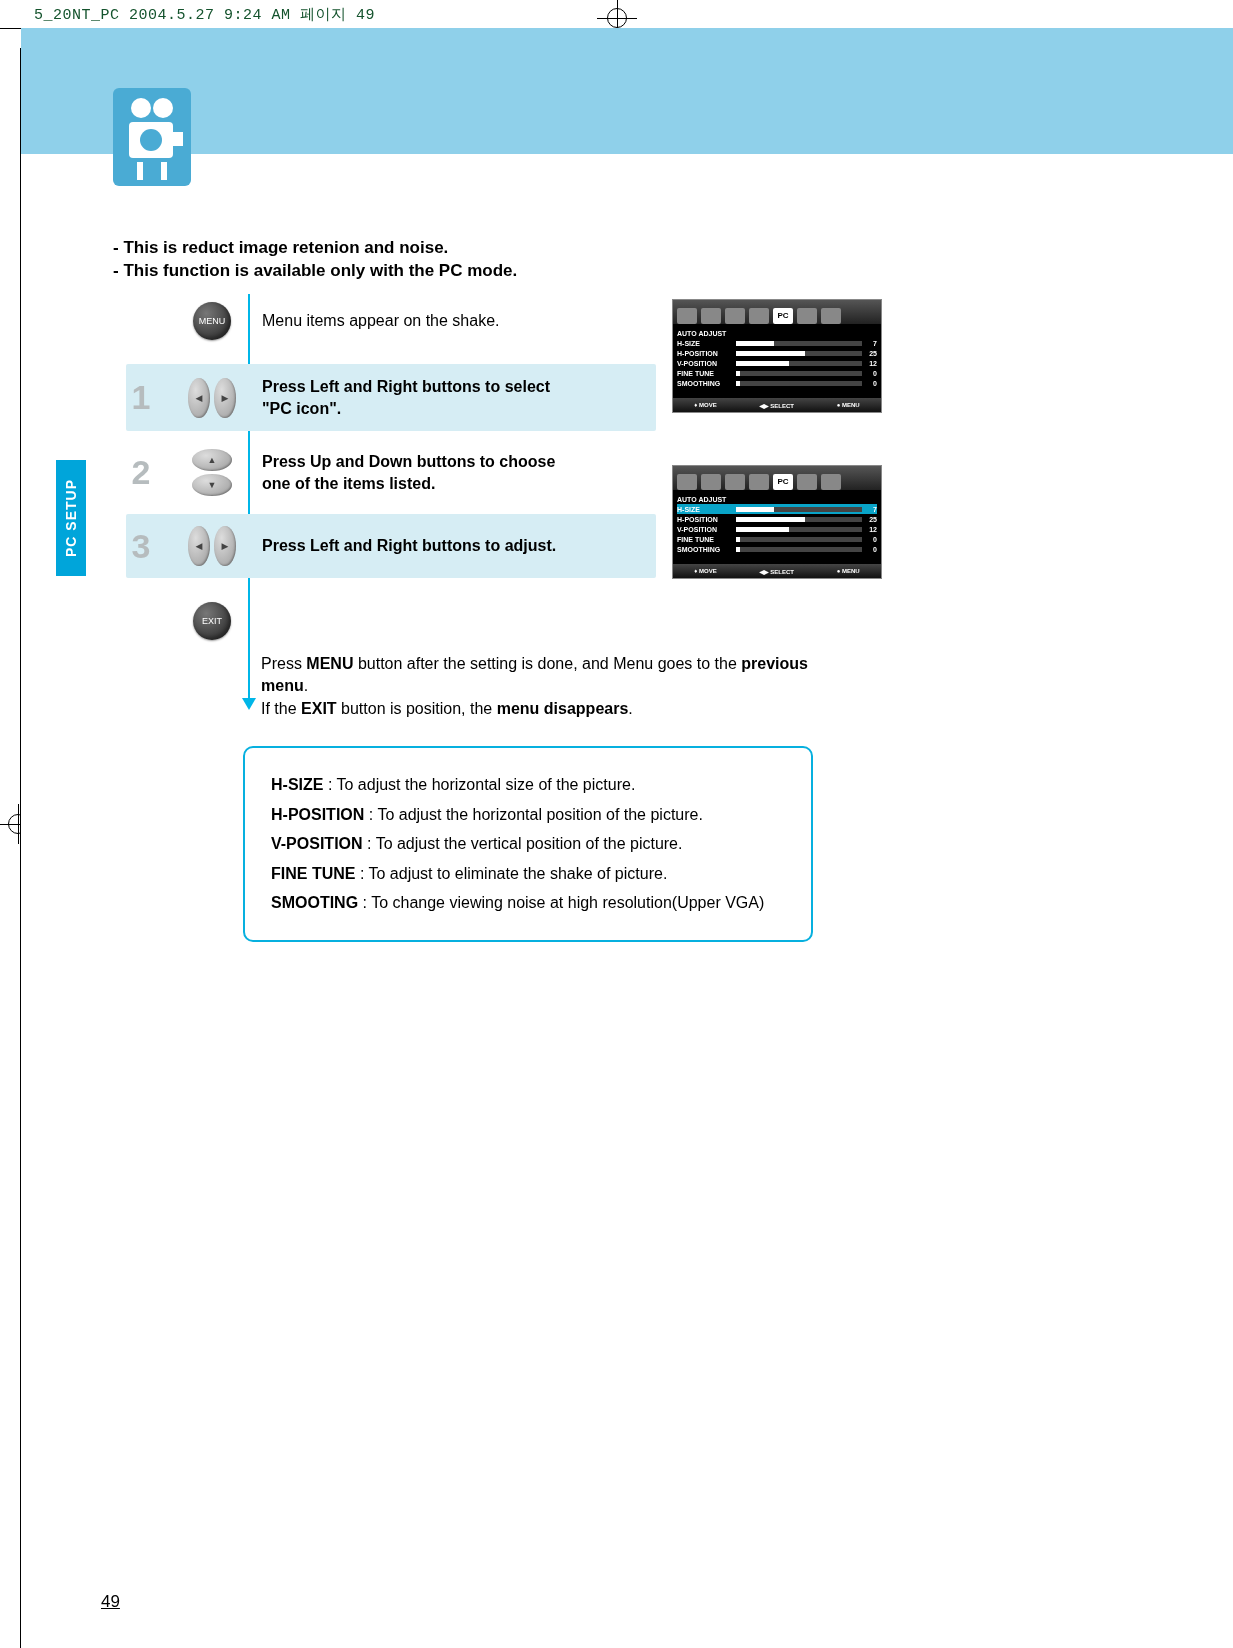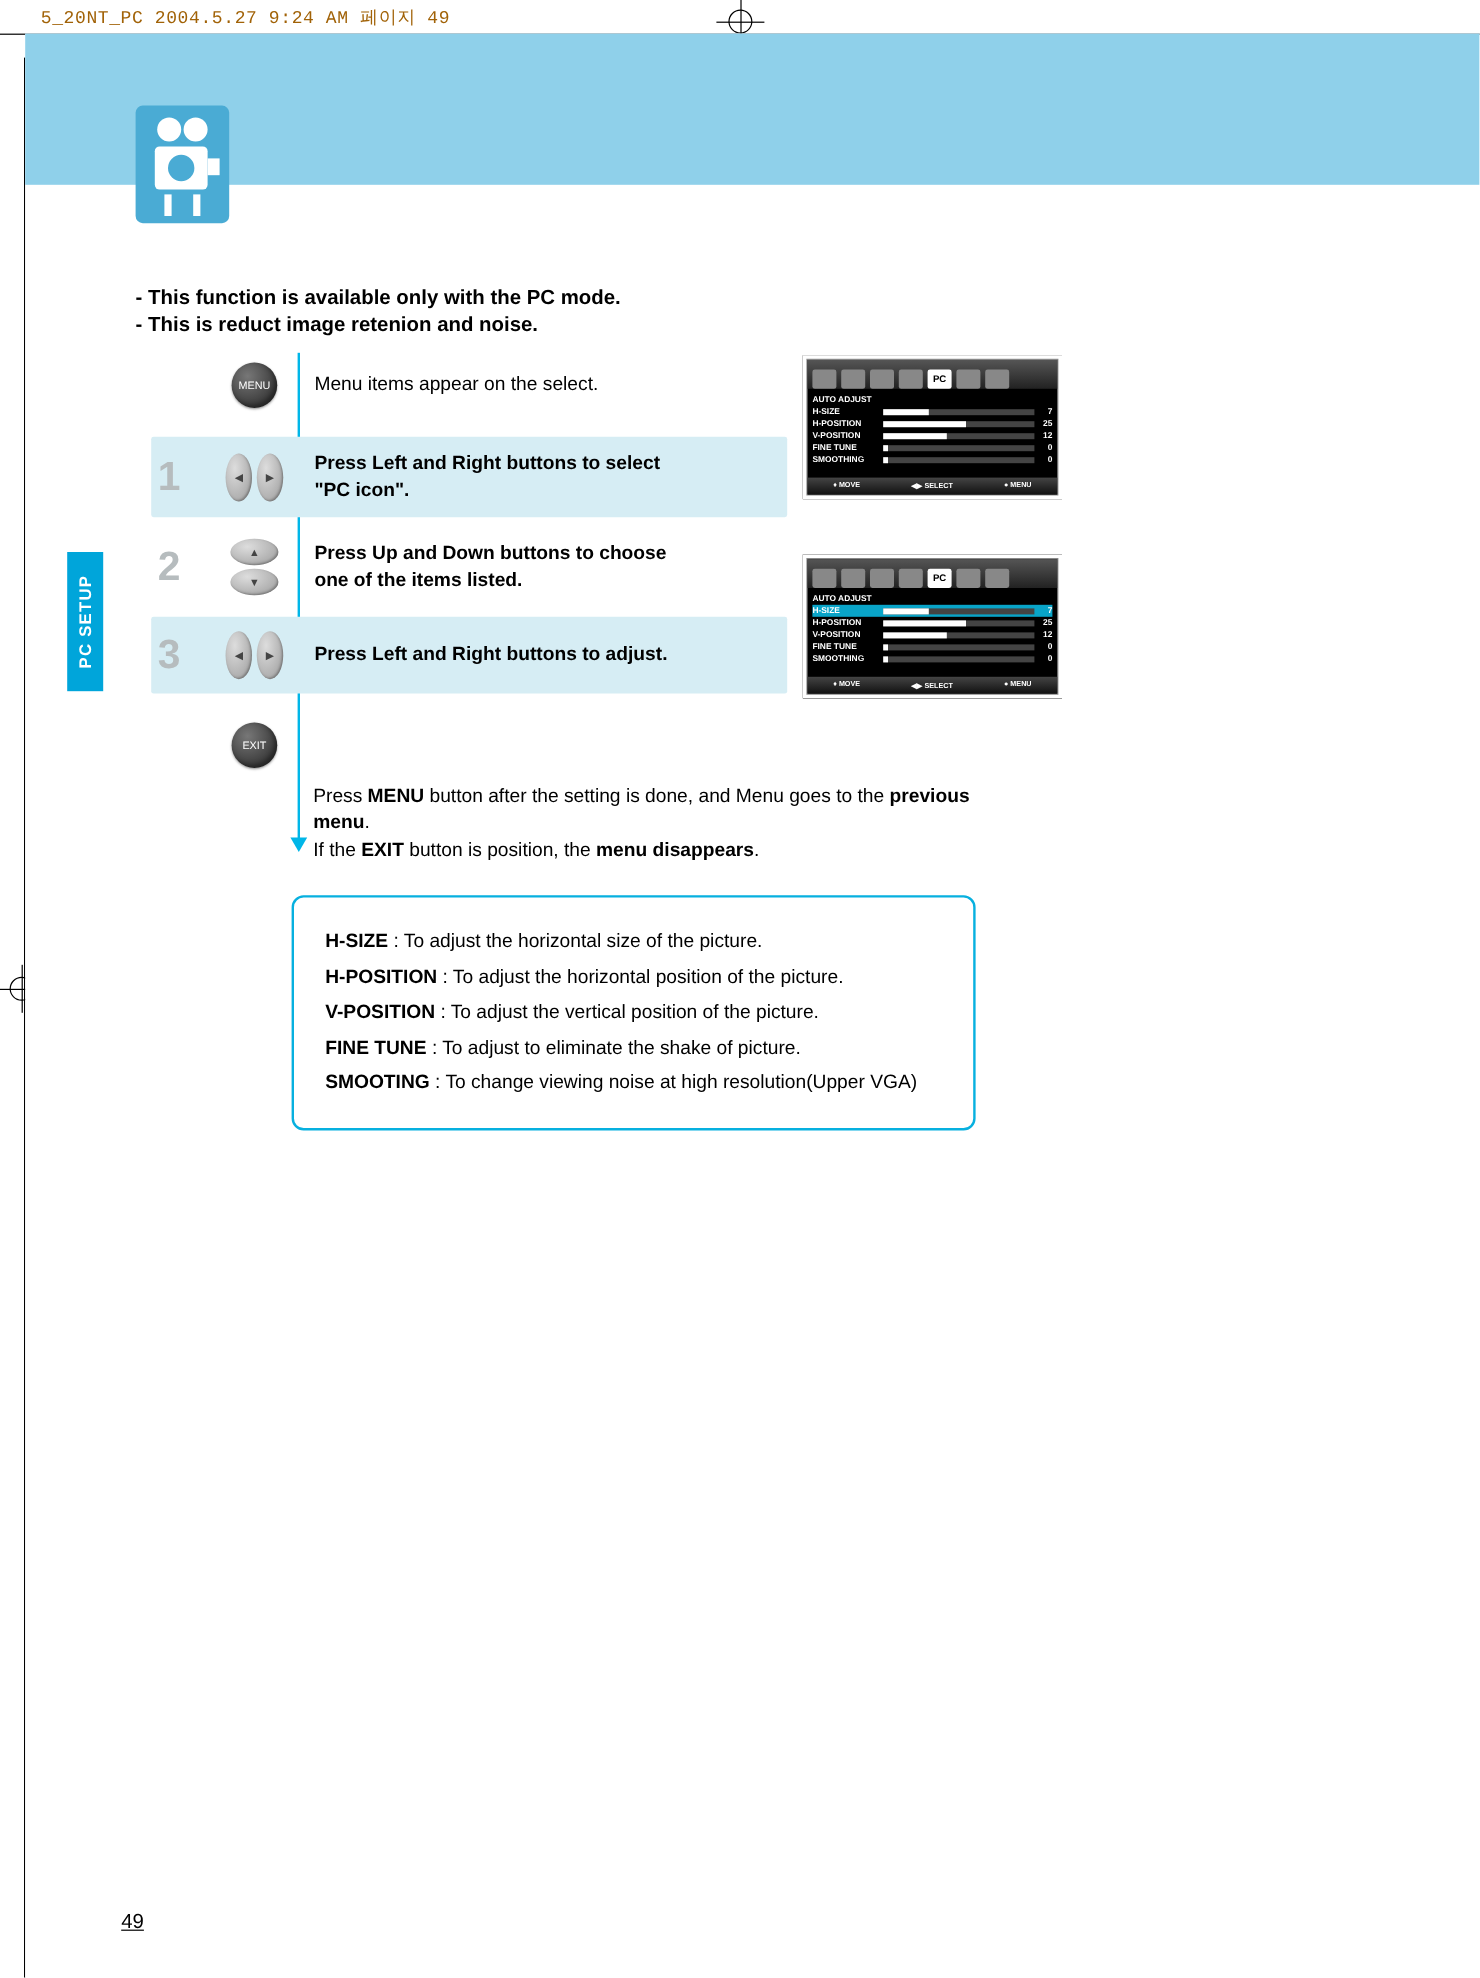--- a/index.html
+++ b/index.html
@@ -10,21 +10,21 @@
     height: 1648px;
     position: relative;
     overflow: hidden;
   }
   .crop-header {
     position: absolute;
     top: 5px; left: 34px;
     font-size: 15px;
     letter-spacing: 0.5px;
     font-family: "Courier New", monospace;
-    color: #a16207;
+    color: #14532d;
   }
   .crop-line-top {
     position: absolute;
     top: 28px;
     left: -6px; right: -6px;
     border-top: 1px solid #000;
   }
   .crop-line-left {
     position: absolute;
     top: 48px; bottom: -6px;
@@ -320,38 +320,38 @@
       <circle cx="50" cy="20" r="10" fill="#fff"></circle>
       <rect x="16" y="34" width="44" height="36" rx="4" fill="#fff"></rect>
       <circle cx="38" cy="52" r="11" fill="#4aabd4"></circle>
       <rect x="24" y="74" width="6" height="18" fill="#fff"></rect>
       <rect x="48" y="74" width="6" height="18" fill="#fff"></rect>
       <rect x="60" y="44" width="10" height="14" fill="#fff"></rect>
     </svg>
   </div>
 
   <div class="subtitle">
+    <div>- This is reduct image retenion and noise.</div>
     <div>- This function is available only with the PC mode.</div>
-    <div>- This is reduct image retenion and noise.</div>
   </div>
 
   <div class="side-tab">PC SETUP</div>
 
   <div class="connector-col"></div>
   <div class="connector-arrow"></div>
 
   <div class="steps">
 
     <div class="step-row">
       <div class="step-num-box"></div>
       <div class="step-icon">
         <div class="round-btn">MENU</div>
       </div>
       <div class="step-text">
-        <div>Menu items appear on the select.</div>
+        <div>Menu items appear on the shake.</div>
       </div>
     </div>
 
     <div class="step-row step-band" style="margin-top:18px;">
       <div class="step-num-box"><span class="step-num">1</span></div>
       <div class="step-icon">
         <div class="seed-btn">◀</div>
         <div class="seed-btn">▶</div>
       </div>
       <div class="step-text">

